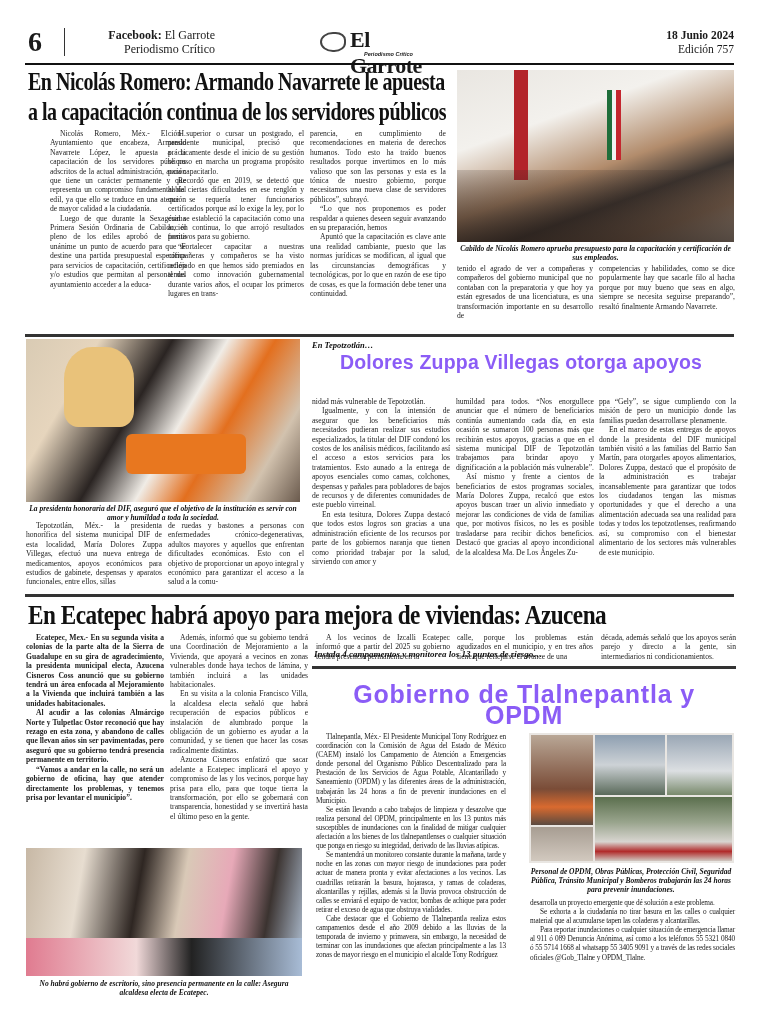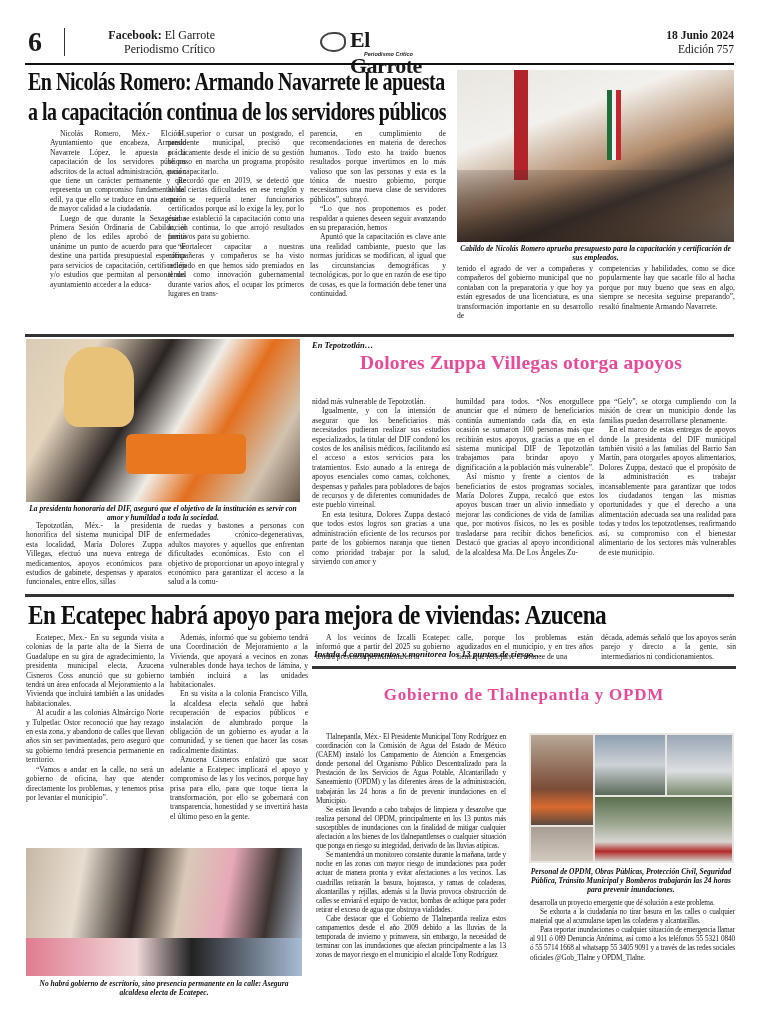--- a/index.html
+++ b/index.html
@@ -20,21 +20,21 @@
   .logo-sub { position: absolute; left: 46px; top: 21px; font-size: 5.5px; font-style: italic; font-weight: bold; font-family: "Liberation Sans", sans-serif; }
   .logo-icon { position: absolute; left: 2px; top: 2px; width: 26px; height: 20px; border: 2px solid #444; border-radius: 50% 40% 45% 50%; }
   .date { right: 25px; top: 28px; font-size: 11.5px; line-height: 14px; text-align: right; }
   .header-rule { left: 25px; top: 63px; width: 709px; height: 2px; background: #111; }
 
   .headline { font-family: "Liberation Serif", serif; font-weight: bold; color: #111; letter-spacing: -0.6px; }
   .rule2 { height: 3px; border-top: 2px solid #333; border-bottom: 1px solid #333; }
   .photo { background: linear-gradient(135deg, #9a8b7a, #c8bca8 30%, #6d5a4a 55%, #d9d2c6 75%, #8a7766); overflow: hidden; }
   .caption { font-size: 7.5px; line-height: 9px; font-style: italic; font-weight: bold; text-align: center; color: #111; }
   .kicker { font-size: 8.5px; font-style: italic; font-weight: bold; color: #111; }
-  .h-sans { font-family: Liberation Serif, serif; font-weight: bold; color: #ec4899; text-align: center; letter-spacing: 0.2px; }
+  .h-sans { font-family: Liberation Sans, sans-serif; font-weight: bold; color: #8b5cf6; text-align: center; letter-spacing: 0.2px; }
 </style>
 </head>
 <body>
 
 <div class="abs page-num">6</div>
 <div class="abs header-sep"></div>
 <div class="abs fb">
   <div><b>Facebook:</b> <span>El Garrote</span></div>
   <div>Periodismo Crítico</div>
 </div>
@@ -104,29 +104,29 @@
 <div class="col body-text" style="left:312px; top:397px; width:138px;">
   <p style="text-indent:0">nidad más vulnerable de Tepotzotlán.</p>
   <p>Igualmente, y con la intensión de asegurar que los beneficiarios más necesitados pudieran realizar sus estudios especializados, la titular del DIF condonó los costos de los análisis médicos, facilitando así el acceso a estos servicios para los tratamientos. Esto aunado a la entrega de apoyos esenciales como camas, colchones, despensas y pañales para pobladores de bajos de recursos y de diferentes comunidades de este pueblo virreinal.</p>
   <p>En esta tesitura, Dolores Zuppa destacó que todos estos logros son gracias a una administración eficiente de los recursos por parte de los gobiernos naranja que tienen como prioridad trabajar por la salud, sirviendo con amor y</p>
 </div>
 <div class="col body-text" style="left:456px; top:397px; width:138px;">
   <p style="text-indent:0">humildad para todos. “Nos enorgullece anunciar que el número de beneficiarios continúa aumentando cada día, en esta ocasión se sumaron 100 personas más que recibirán estos apoyos, gracias a que en el sistema municipal DIF de Tepotzotlán trabajamos para brindar apoyo y dignificación a la población más vulnerable”.</p>
   <p>Así mismo y frente a cientos de beneficiarios de estos programas sociales, María Dolores Zuppa, recalcó que estos apoyos buscan traer un alivio inmediato y mejorar las condiciones de vida de familias que, por motivos físicos, no les es posible trasladarse para recibir dichos beneficios. Destacó que gracias al apoyo incondicional de la alcaldesa Ma. De Los Ángeles Zu-</p>
 </div>
 <div class="col body-text" style="left:599px; top:397px; width:137px;">
-  <p style="text-indent:0">ppa “Gely”, se otorga cumpliendo con la misión de crear un municipio donde las familias puedan desarrollarse plenamente.</p>
+  <p style="text-indent:0">ppa “Gely”, se sigue cumpliendo con la misión de pero un municipio donde las familias puedan desarrollarse plenamente.</p>
   <p>En el marco de estas entregas de apoyos donde la presidenta del DIF municipal también visitó a las familias del Barrio San Martín, para otorgarles apoyos alimentarios, Dolores Zuppa, destacó que el propósito de la administración es trabajar incansablemente para garantizar que todos los ciudadanos tengan las mismas oportunidades y que el derecho a una alimentación adecuada sea una realidad para todas y todos los tepotzotlenses, reafirmando así, su compromiso con el bienestar alimentario de los sectores más vulnerables de este municipio.</p>
 </div>
 
 <div class="abs rule2" style="left:25px; top:594px; width:709px;"></div>
 
 <div class="abs headline" style="left:28px; top:599px; font-size:27px; line-height:32px; transform:scaleX(0.86); transform-origin:left top; white-space:nowrap;">En Ecatepec habrá apoyo para mejora de viviendas: Azucena</div>
 
-<div class="col body-text" style="left:26px; top:633px; width:138px;">
+<div class="col body-text" style="left:26px; top:633px; width:138px;font-weight:bold;">
   <p>Ecatepec, Mex.- En su segunda visita a colonias de la parte alta de la Sierra de Guadalupe en su gira de agradecimiento, la presidenta municipal electa, Azucena Cisneros Coss anunció que su gobierno tendrá un área enfocada al Mejoramiento a la Vivienda que incluirá también a las unidades habitacionales.</p>
   <p>Al acudir a las colonias Almárcigo Norte y Tulpetlac Ostor reconoció que hay rezago en esta zona, y abandono de calles que llevan años sin ser pavimentadas, pero aseguró que su gobierno tendrá presencia permanente en territorio.</p>
   <p>“Vamos a andar en la calle, no será un gobierno de oficina, hay que atender directamente los problemas, y tenemos prisa por levantar el municipio”.</p>
 </div>
 <div class="col body-text" style="left:170px; top:633px; width:138px;">
   <p>Además, informó que su gobierno tendrá una Coordinación de Mejoramiento a la Vivienda, que apoyará a vecinos en zonas vulnerables donde haya techos de lámina, y también incluirá a las unidades habitacionales.</p>
   <p>En su visita a la colonia Francisco Villa, la alcaldesa electa señaló que habrá recuperación de espacios públicos e instalación de alumbrado porque la obligación de un gobierno es ayudar a la comunidad, y se tienen que hacer las cosas radicalmente distintas.</p>
   <p>Azucena Cisneros enfatizó que sacar adelante a Ecatepec implicará el apoyo y compromiso de las y los vecinos, porque hay prisa para ello, para que toque tierra la transformación, por ello se gobernará con transparencia, honestidad y se invertirá hasta el último peso en la gente.</p>
 </div>
 <div class="col body-text" style="left:316px; top:633px; width:134px;">
@@ -140,21 +140,21 @@
 </div>
 
 <div class="abs photo" style="left:26px; top:848px; width:276px; height:128px; background:linear-gradient(100deg,#c7b8a5 0%,#e7ddd0 20%,#2e2622 40%,#d9c9b7 55%,#e7a9b8 70%,#3b3330 85%,#b6c7db 100%);">
   <div style="position:absolute;left:0;top:90px;width:276px;height:38px;background:linear-gradient(90deg,#e07b90,#f1d9d9 40%,#222 60%,#a8bcd6);"></div>
 </div>
 <div class="abs caption" style="left:26px; top:979px; width:276px;">No habrá gobierno de escritorio, sino presencia permanente en la calle: Asegura alcaldesa electa de Ecatepec.</div>
 
 <div class="abs rule2" style="left:312px; top:666px; width:424px;"></div>
 
 <div class="abs kicker" style="left:314px; top:636px; font-size:9px;margin-top:13px;">Instala 4 campamentos y monitorea los 13 puntos de riesgo…</div>
-<div class="abs h-sans" style="left:312px; top:684px; width:424px; font-size:17px; line-height:21px; letter-spacing:0.8px;">
+<div class="abs h-sans" style="left:312px; top:684px; width:424px; font-size:25px; line-height:21px; letter-spacing:0.8px;">
   <div>Gobierno de Tlalnepantla y OPDM</div>
 </div>
 
 <div class="col body-text" style="left:316px; top:732px; width:190px; font-size:7.3px; line-height:9.1px; letter-spacing:-0.15px;">
   <p>Tlalnepantla, Méx.- El Presidente Municipal Tony Rodríguez en coordinación con la Comisión de Agua del Estado de México (CAEM) instaló los Campamento de Atención a Emergencias donde personal del Organismo Público Descentralizado para la Prestación de los Servicios de Agua Potable, Alcantarillado y Saneamiento (OPDM) y las diferentes áreas de la administración, trabajarán las 24 horas a fin de prevenir inundaciones en el Municipio.</p>
   <p>Se están llevando a cabo trabajos de limpieza y desazolve que realiza personal del OPDM, principalmente en los 13 puntos más susceptibles de inundaciones con la finalidad de mitigar cualquier afectación a los bienes de los tlalnepantlenses o cualquier situación que ponga en riesgo su integridad, derivado de las lluvias atípicas.</p>
   <p>Se mantendrá un monitoreo constante durante la mañana, tarde y noche en las zonas con mayor riesgo de inundaciones para poder actuar de manera pronta y evitar afectaciones a los vecinos. Las cuadrillas retirarán la basura, hojarasca, y ramas de coladeras, alcantarillas y rejillas, además si la lluvia provoca obstrucción de calles se enviará el equipo de vactor, bombas de achique para poder retirar el exceso de agua que obstruya vialidades.</p>
   <p>Cabe destacar que el Gobierno de Tlalnepantla realiza estos campamentos desde el año 2009 debido a las lluvias de la temporada de invierno y primavera, sin embargo, la necesidad de terminar con las inundaciones que afectan principalmente a las 13 zonas de mayor riesgo en el municipio el alcalde Tony Rodríguez</p>
 </div>
 

